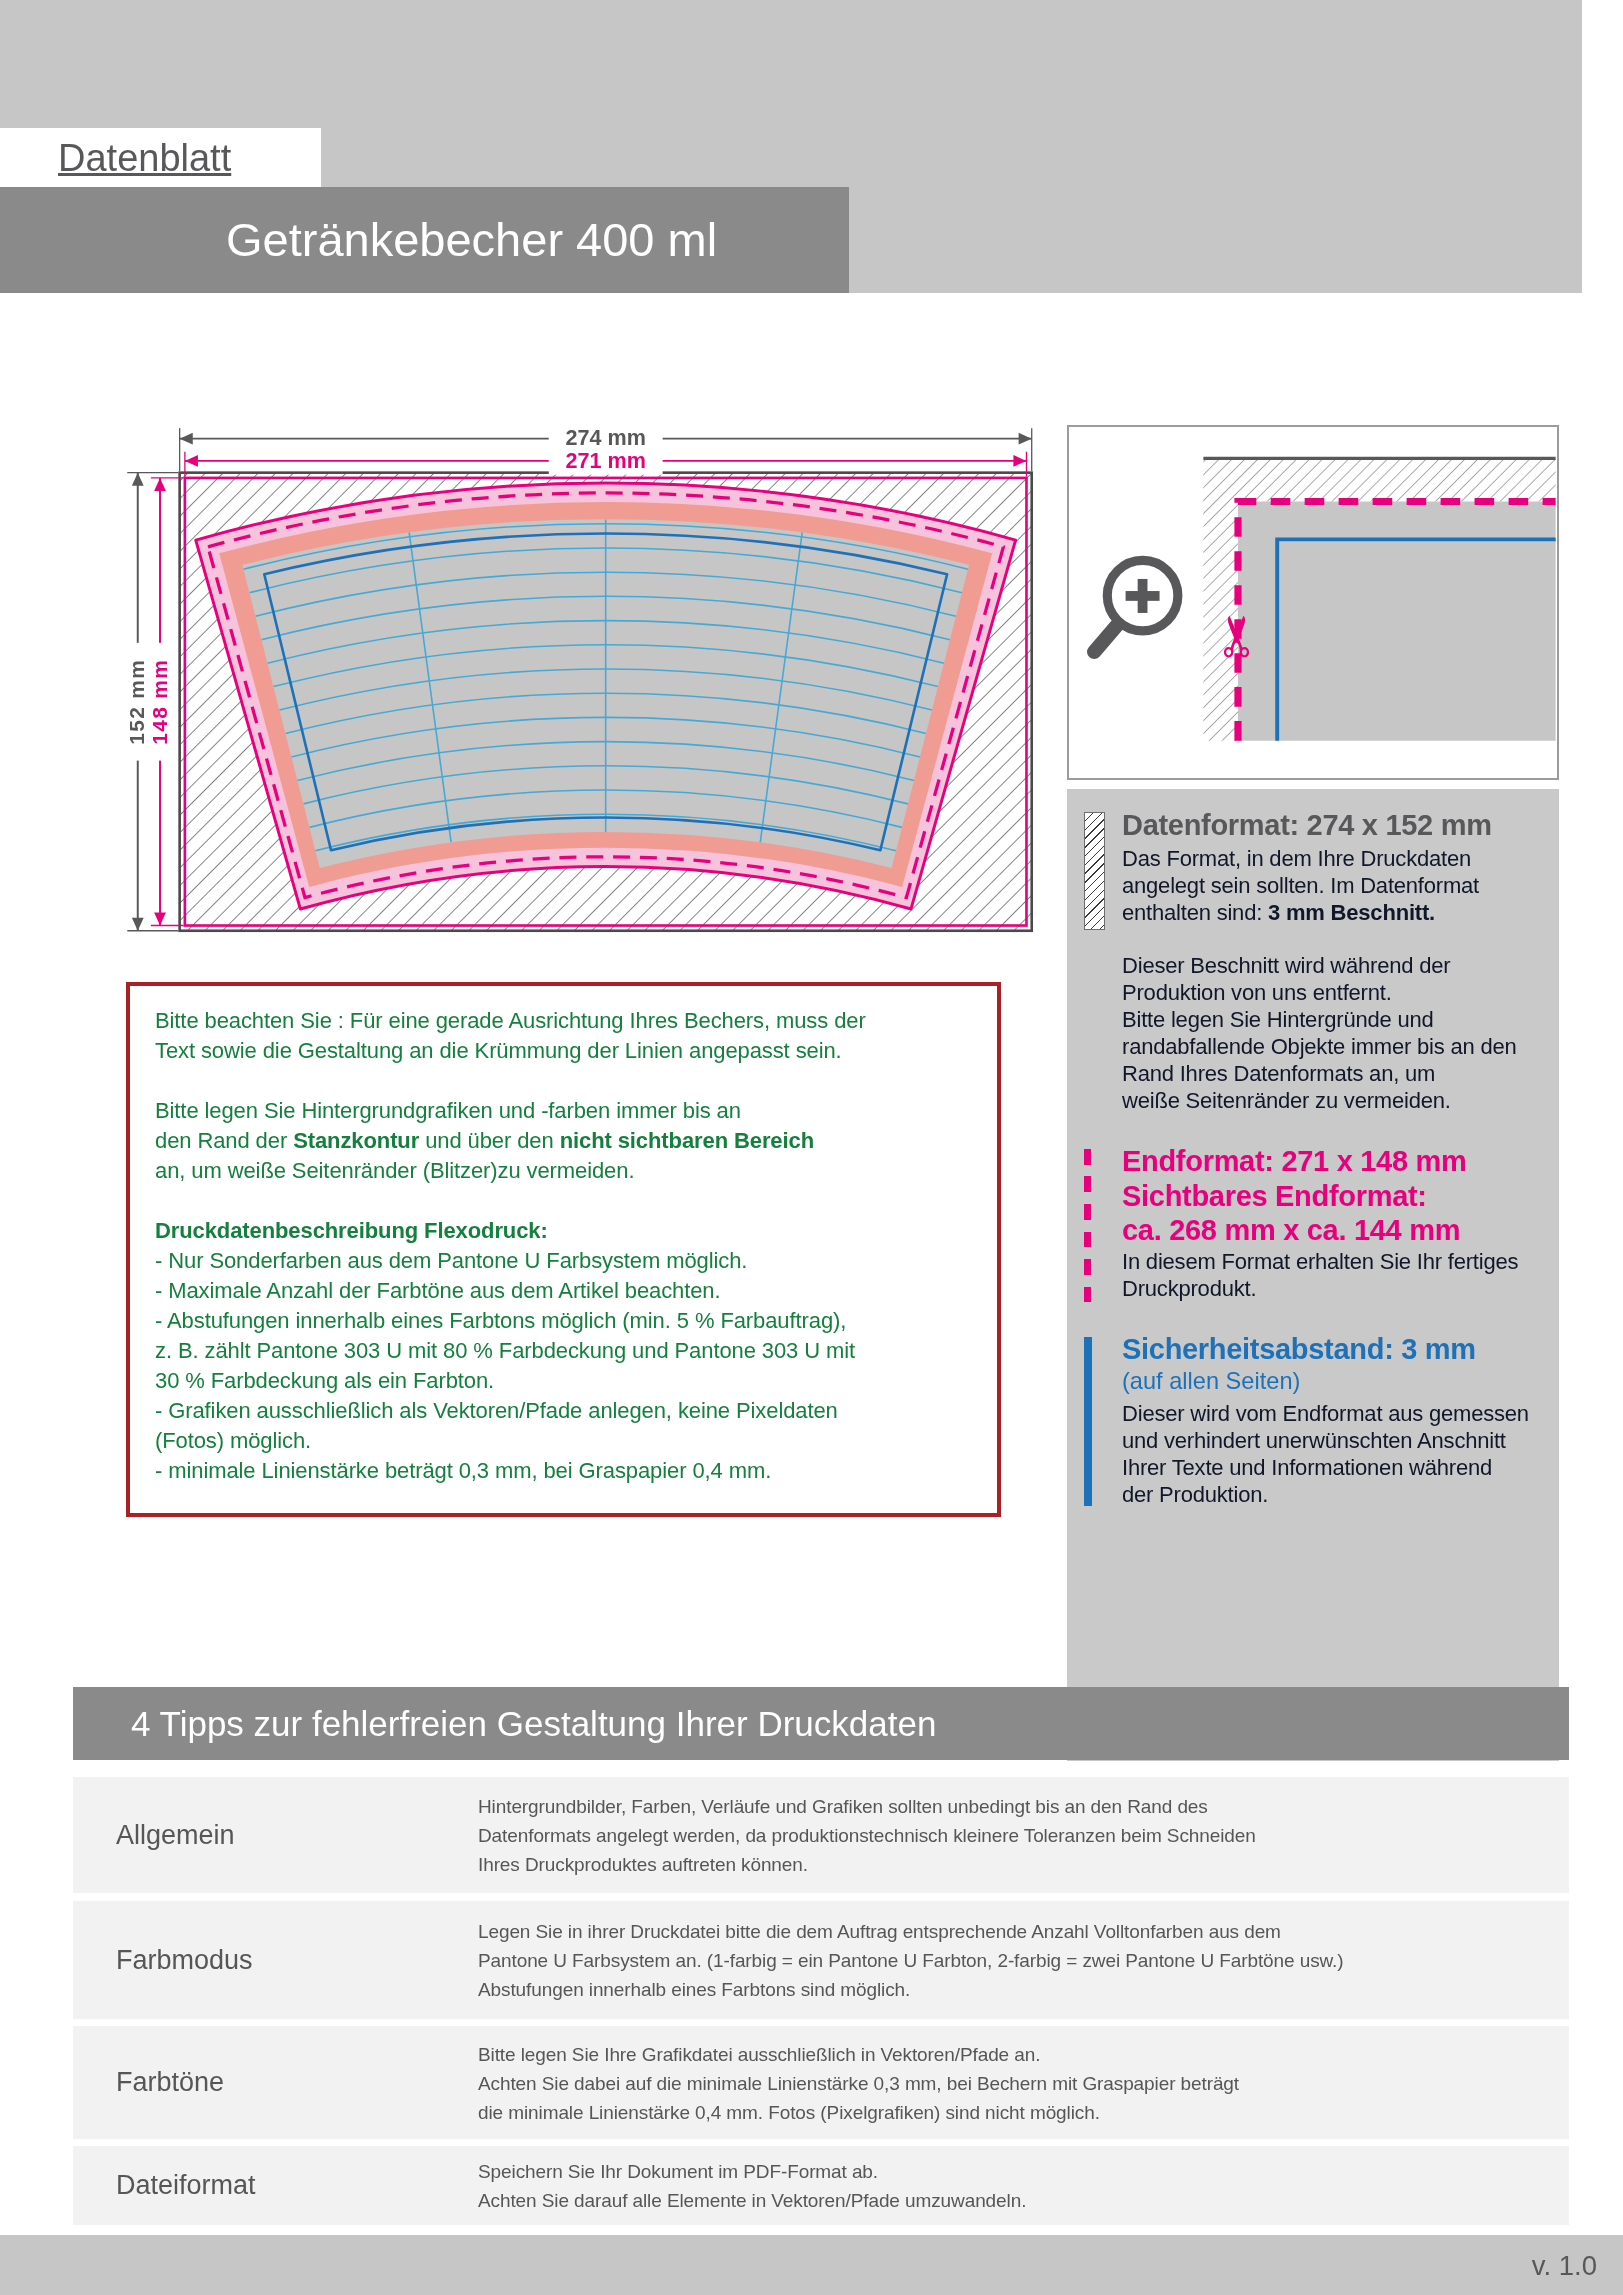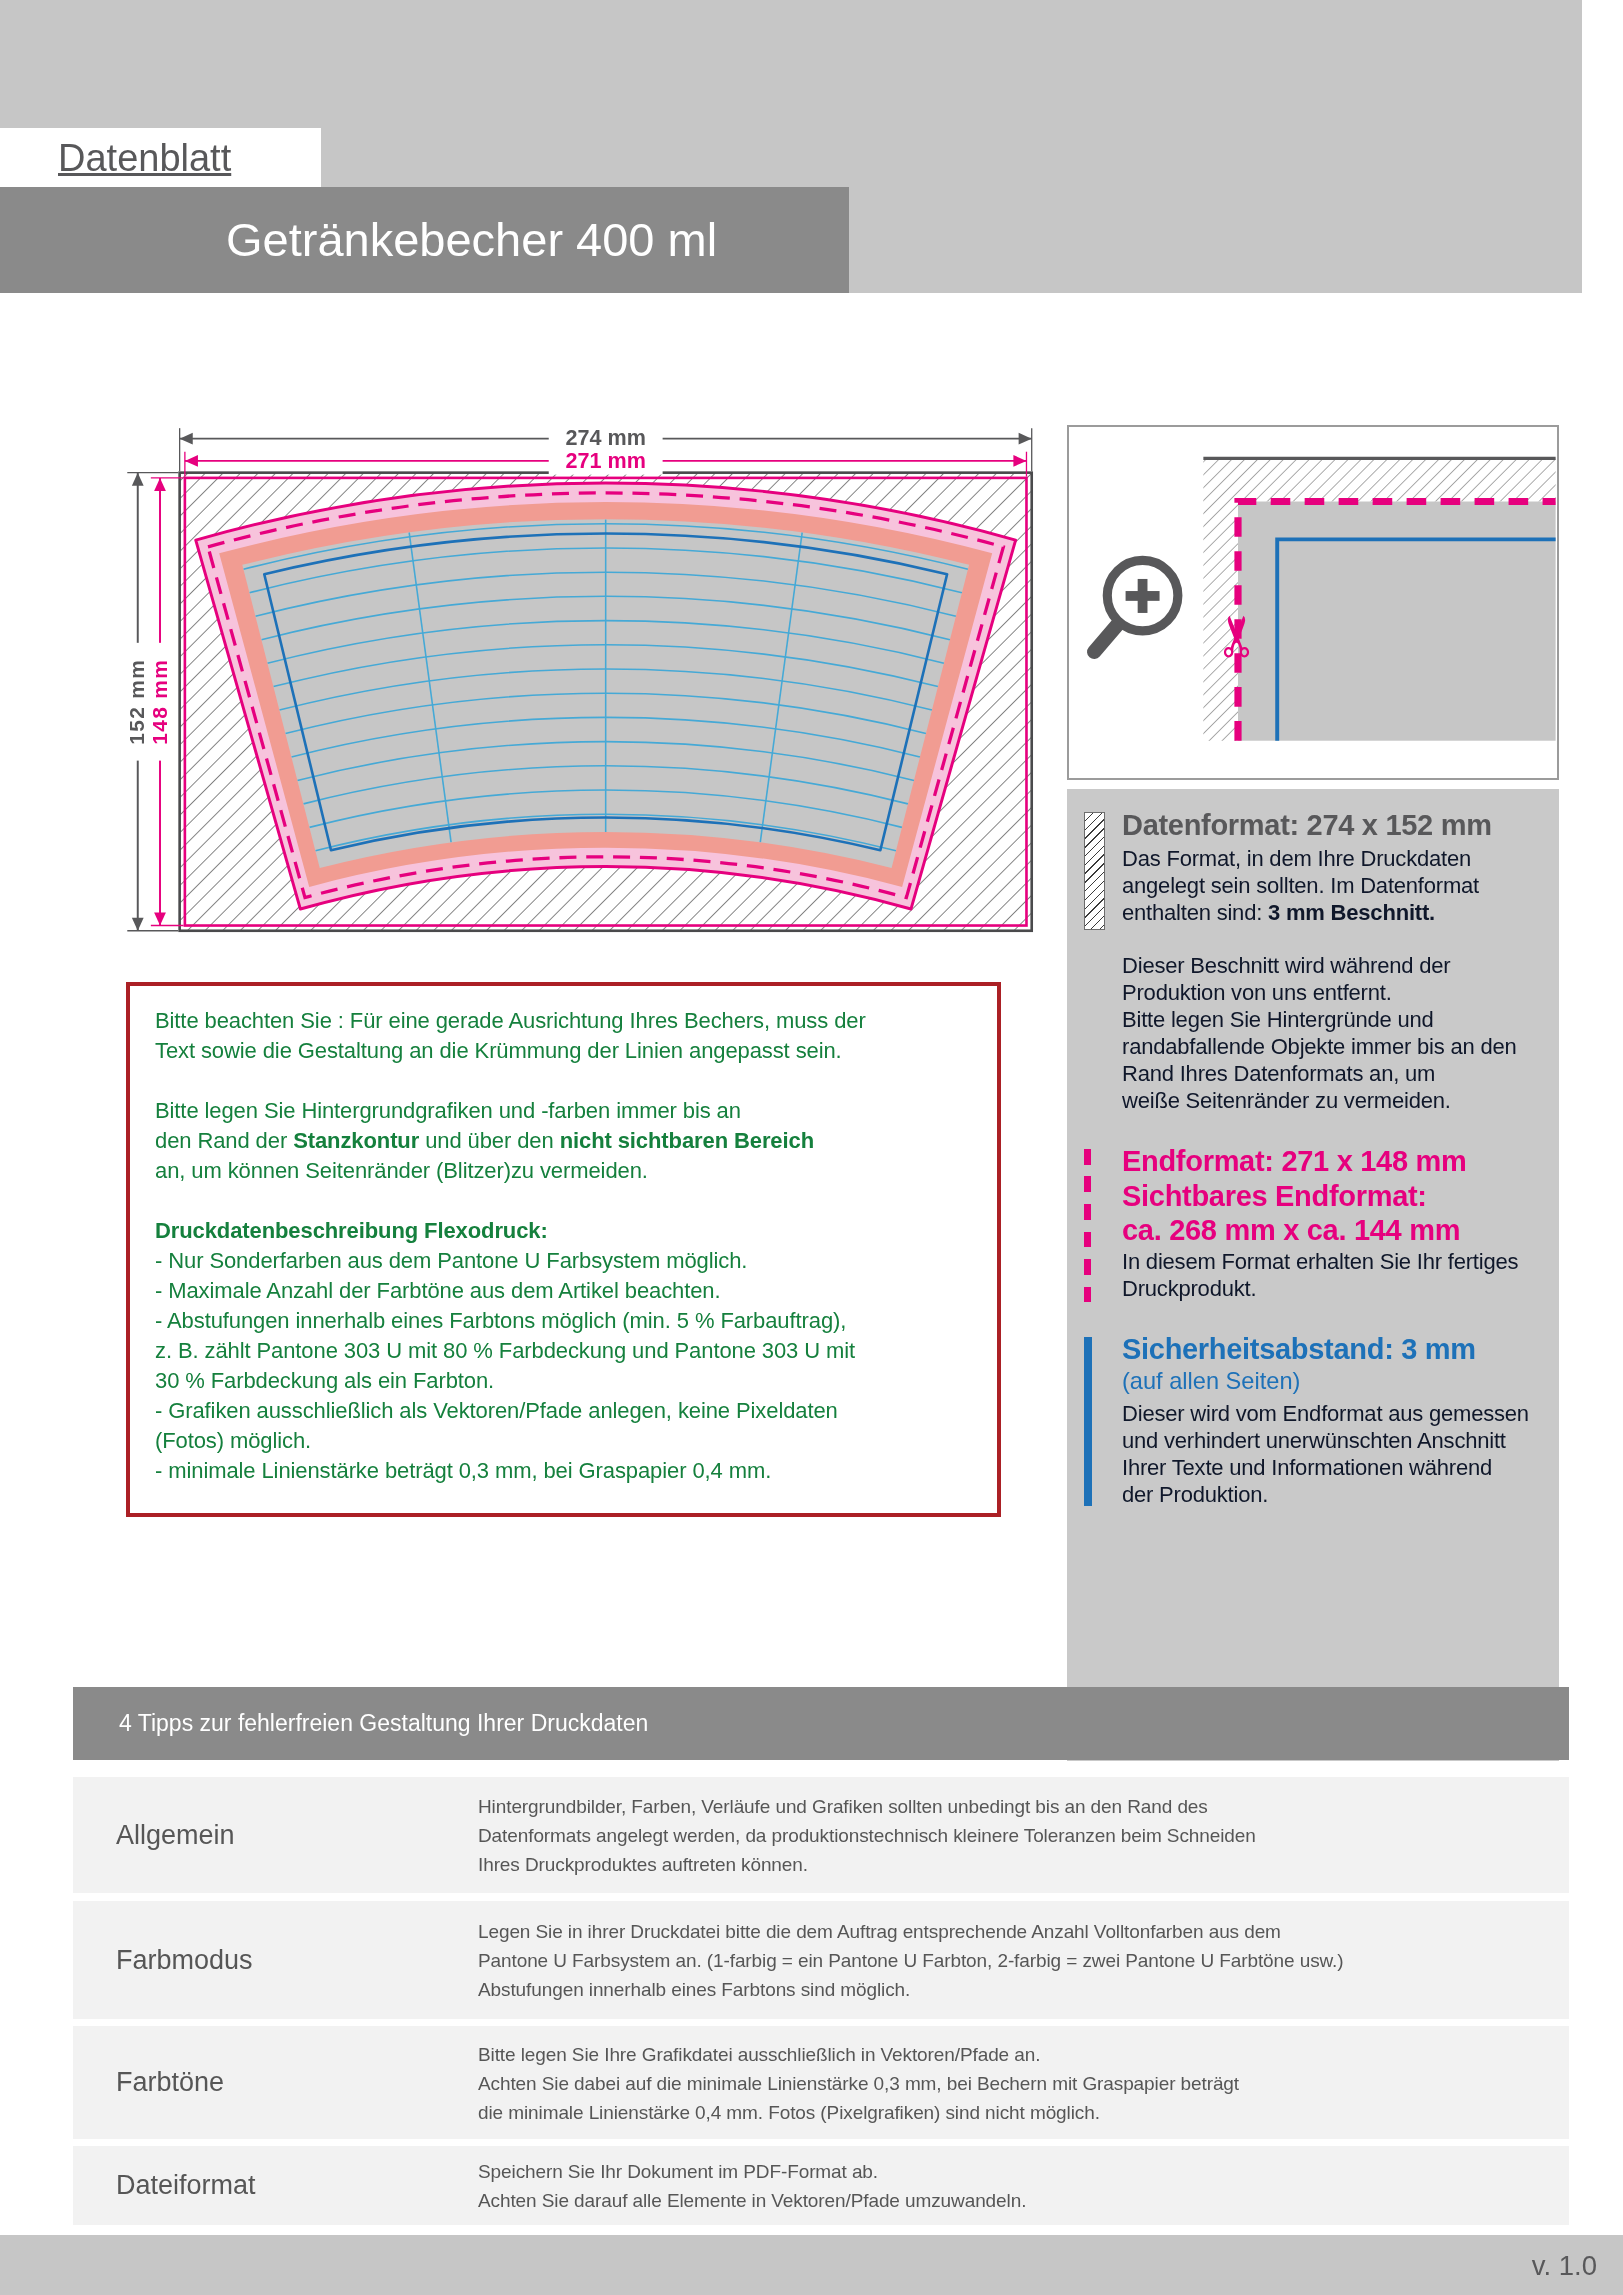--- a/index.html
+++ b/index.html
@@ -32,21 +32,21 @@
   .dash-swatch{width:6.5px;height:157px;
      background:repeating-linear-gradient(to bottom,#e6007e 0 15.7px,transparent 15.7px 27.5px);}
   .blue-swatch{width:7.9px;height:169px;background:#1d71b8;}
   
   .notice{position:absolute;left:126px;top:982px;width:875px;height:535px;box-sizing:border-box;
           border:4.6px solid #ab2025;background:#fff;padding:19.6px 25px;}
   .notice p{margin:0 0 30px 0;font-size:22px;line-height:30px;color:#15803d;letter-spacing:-0.1px;}
   .notice p:last-child{margin-bottom:0;}
   
   .tips-bar{position:absolute;left:73px;top:1687px;width:1496px;height:73px;background:#8a8a8a;}
-  .tips-bar span{display:block;padding-left:46px;line-height:73px;font-size:23px;font-weight:300;color:#fff;border-radius:17px;}
+  .tips-bar span{display:block;padding-left:58px;line-height:73px;font-size:35px;font-weight:300;color:#fff;border-radius:17px;}
   .tip-row{position:absolute;left:73px;width:1496px;background:#f2f2f2;}
   .tip-row .tip-title{position:absolute;left:43px;top:0;bottom:0;display:flex;align-items:center;
       font-size:27px;font-weight:300;color:#565656;}
   .tip-row .tip-body{position:absolute;left:405px;top:50%;transform:translateY(-50%);
       font-size:19px;line-height:29px;color:#565656;white-space:pre-line;letter-spacing:-0.1px;}
   
   .footer{position:absolute;left:0;top:2235px;width:1623px;height:61px;background:#c6c6c6;}
   .footer span{display:block;text-align:right;padding-right:26px;line-height:61px;font-size:27.5px;color:#58585a;}
 </style>
 </head>
@@ -193,21 +193,21 @@
       <div class="sub">(auf allen Seiten)</div>
       <p>Dieser wird vom Endformat aus gemessen
 und verhindert unerwünschten Anschnitt
 Ihrer Texte und Informationen während
 der Produktion.</p>
     </div>
   </div>
 
   <div class="notice">
     <p><span>Bitte beachten Sie : Für eine gerade Ausrichtung Ihres Bechers, muss der</span><br><span>Text sowie die Gestaltung an die Krümmung der Linien angepasst sein.</span></p>
-    <p><span>Bitte legen Sie Hintergrundgrafiken und -farben immer bis an</span><br><span>den Rand der </span><span style="font-weight: bold;">Stanzkontur</span><span> und über den </span><span style="font-weight: bold;">nicht sichtbaren Bereich</span><br><span>an, um können Seitenränder (Blitzer)zu vermeiden.</span></p>
+    <p><span>Bitte legen Sie Hintergrundgrafiken und -farben immer bis an</span><br><span>den Rand der </span><span style="font-weight: bold;">Stanzkontur</span><span> und über den </span><span style="font-weight: bold;">nicht sichtbaren Bereich</span><br><span>an, um weiße Seitenränder (Blitzer)zu vermeiden.</span></p>
     <p><span style="font-weight: bold;">Druckdatenbeschreibung Flexodruck:</span><br><span>- Nur Sonderfarben aus dem Pantone U Farbsystem möglich.</span><br><span>- Maximale Anzahl der Farbtöne aus dem Artikel beachten.</span><br><span>- Abstufungen innerhalb eines Farbtons möglich (min. 5 % Farbauftrag),</span><br><span>  z. B. zählt Pantone 303 U mit 80 % Farbdeckung und Pantone 303 U mit</span><br><span>  30 % Farbdeckung als ein Farbton.</span><br><span>- Grafiken ausschließlich als Vektoren/Pfade anlegen, keine Pixeldaten</span><br><span>  (Fotos) möglich.</span><br><span>- minimale Linienstärke beträgt 0,3 mm, bei Graspapier 0,4 mm.</span></p>
   </div>
 
   <div class="tips-bar">
     <span>4 Tipps zur fehlerfreien Gestaltung Ihrer Druckdaten</span>
   </div>
 
   <div class="tip-row" style="top:1777px;height:116px;">
     <div class="tip-title">Allgemein</div>
     <div class="tip-body">Hintergrundbilder, Farben, Verläufe und Grafiken sollten unbedingt bis an den Rand des

